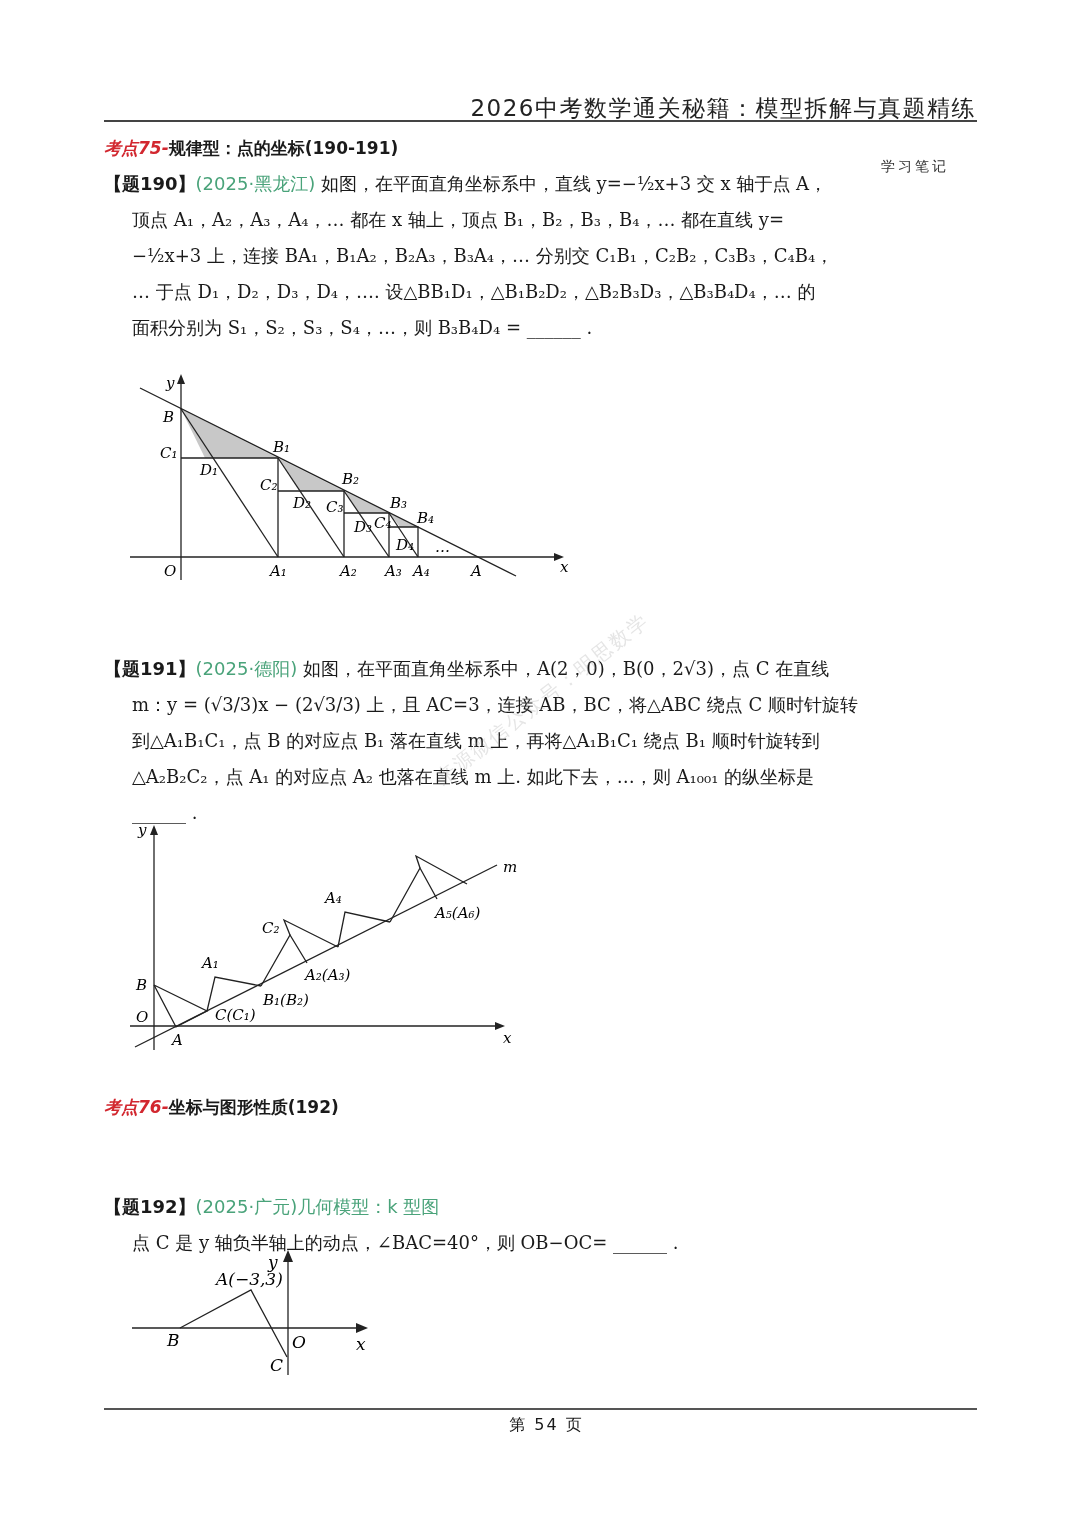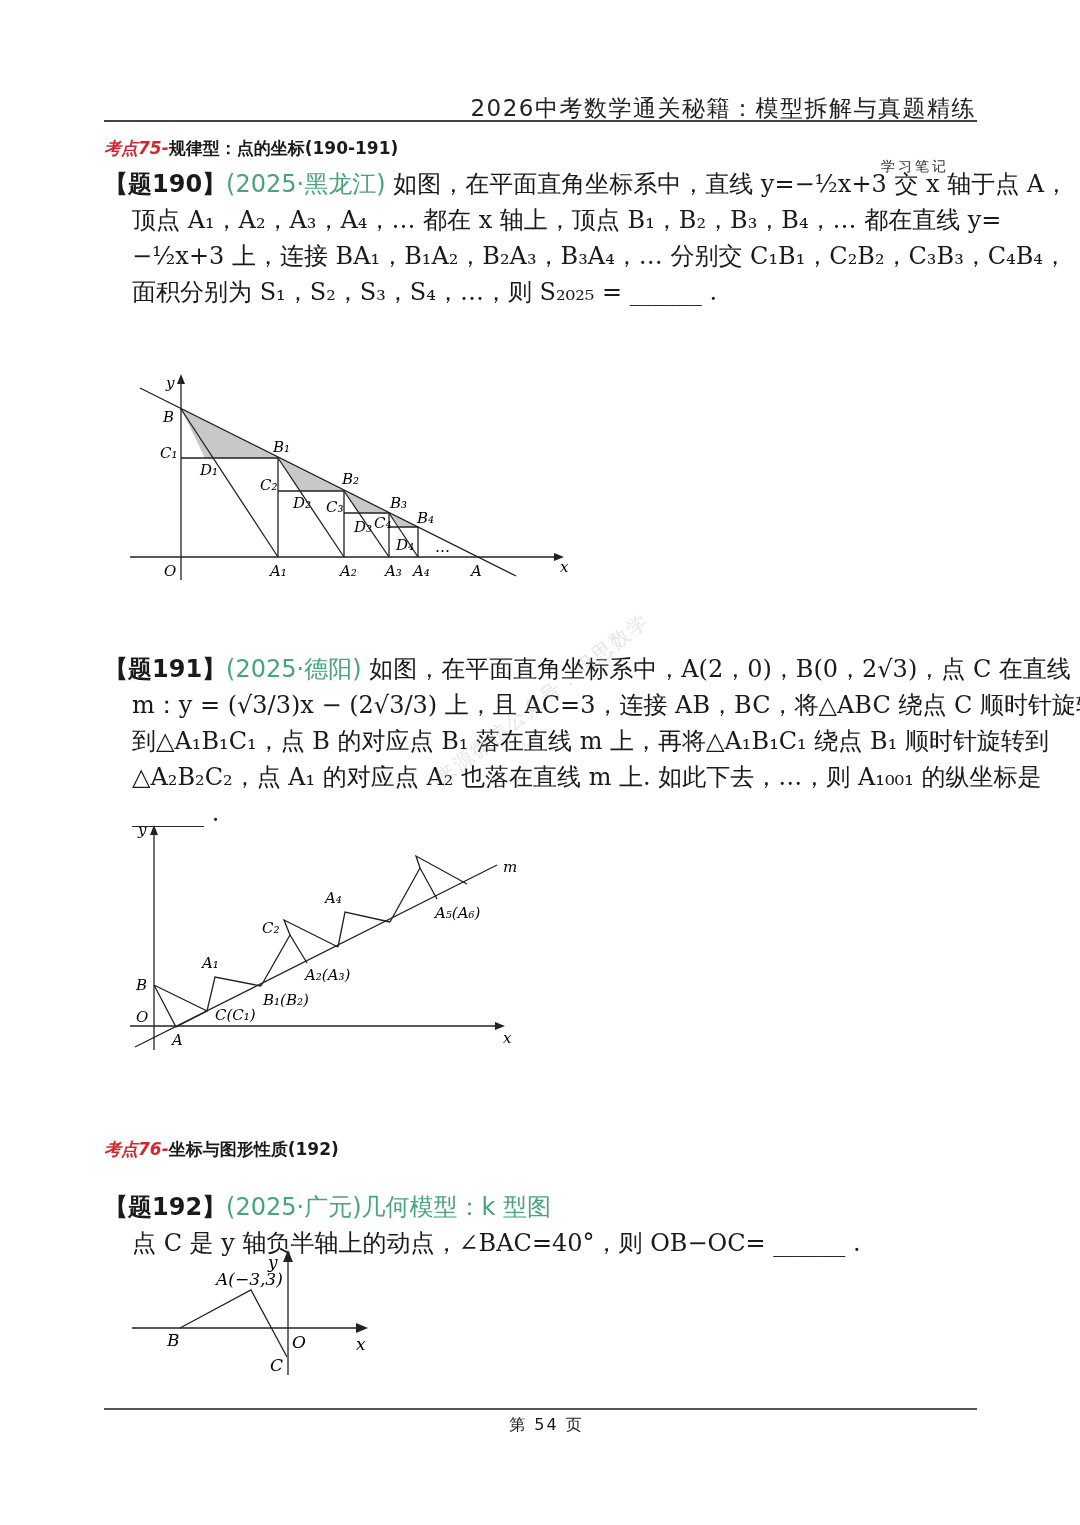--- a/index.html
+++ b/index.html
@@ -6,21 +6,21 @@
     body { width: 1080px; height: 1525px; position: relative; overflow: hidden;
            font-family: "DejaVu Serif", "Liberation Serif", serif; color: #1a1a1a; }
     .header-title { position: absolute; right: 104px; top: 93px; font-size: 23px;
                     font-family: "DejaVu Sans", "Liberation Sans", sans-serif; letter-spacing: 1.5px; color: #222; }
     .header-rule { position: absolute; left: 104px; right: 103px; top: 120px; height: 2px; background: #444; }
     .notes-label { position: absolute; left: 881px; top: 158px; font-size: 14px; letter-spacing: 3px; color: #333; }
     .section-head { position: absolute; left: 104px; font-size: 17px; font-weight: bold;
                     font-family: "DejaVu Sans", "Liberation Sans", sans-serif; }
     .section-head .tag { color: #d2272f; font-style: italic; }
     .section-head .title { color: #1a1a1a; }
-    .problem { position: absolute; left: 104px; width: 750px; font-size: 24px; line-height: 36px; }
+    .problem { position: absolute; left: 104px; width: 750px; font-size: 18px; line-height: 36px; }
     .problem .line { white-space: nowrap; }
     .problem .indent { padding-left: 28px; }
     .pnum { font-weight: bold; font-family: "DejaVu Sans", "Liberation Sans", sans-serif; }
     .src { color: #4aa37a; font-family: "DejaVu Sans", "Liberation Sans", sans-serif; }
     .figure { position: absolute; }
     .footer-rule { position: absolute; left: 104px; right: 103px; top: 1408px; height: 2px; background: #555; }
     .footer-page { position: absolute; left: 0; right: 0; top: 1415px; text-align: center; font-size: 16px;
                    font-family: "DejaVu Sans", "Liberation Sans", sans-serif; letter-spacing: 2px; padding-left: 13px; }
     .watermark { position: absolute; left: 430px; top: 770px; font-size: 20px; color: rgba(150,150,150,0.25);
                  transform: rotate(-38deg); transform-origin: left top; white-space: nowrap; letter-spacing: 2px;
@@ -38,21 +38,22 @@
   <span class="tag">考点75-</span><span class="title">规律型：点的坐标(190-191)</span>
 </div>
 
 <div class="problem" style="top:166px;">
   <div class="line">
     <span class="pnum">【题190】</span><span class="src">(2025·黑龙江)</span>
     <span>如图，在平面直角坐标系中，直线 y=−½x+3 交 x 轴于点 A，</span>
   </div>
   <div class="line indent">顶点 A₁，A₂，A₃，A₄，… 都在 x 轴上，顶点 B₁，B₂，B₃，B₄，… 都在直线 y=</div>
   <div class="line indent">−½x+3 上，连接 BA₁，B₁A₂，B₂A₃，B₃A₄，… 分别交 C₁B₁，C₂B₂，C₃B₃，C₄B₄，</div>
-  <div class="line indent">面积分别为 S₁，S₂，S₃，S₄，…，则 S₂₀₂₅ = ______ .</div>
+  <div class="line indent">… 于点 D₁，D₂，D₃，D₄，…. 设△BB₁D₁，△B₁B₂D₂，△B₂B₃D₃，△B₃B₄D₄，… 的</div>
+  <div class="line indent">面积分别为 S₁，S₂，S₃，S₄，…，则 B₃B₄D₄ = ______ .</div>
 </div>
 
 <svg class="figure" style="left:130px; top:370px;" width="450" height="215" viewBox="0 0 450 215">
 
   <polygon points="51,39 148,88 75,88" fill="#c8c8c8" stroke="none"></polygon>
   <polygon points="148,88 214,121 170,121" fill="#c8c8c8" stroke="none"></polygon>
   <polygon points="214,121 259,143 230,143" fill="#c8c8c8" stroke="none"></polygon>
   <polygon points="259,143 288,157 270,157" fill="#c8c8c8" stroke="none"></polygon>
 
   <line x1="0" y1="187" x2="430" y2="187" stroke="#222" stroke-width="1.3"></line>
@@ -134,21 +135,21 @@
   <text x="77" y="153" font-size="15">A₁</text>
   <text x="180" y="165" font-size="15">A₂(A₃)</text>
   <text x="11" y="175" font-size="15">B</text>
   <text x="138" y="190" font-size="15">B₁(B₂)</text>
   <text x="11" y="207" font-size="15">O</text>
   <text x="90" y="205" font-size="15">C(C₁)</text>
   <text x="47" y="230" font-size="15">A</text>
   <text x="378" y="228" font-size="15">x</text>
 </svg>
 
-<div class="section-head" style="top:1138px;">
+<div class="section-head" style="top:1096px;">
   <span class="tag">考点76-</span><span class="title">坐标与图形性质(192)</span>
 </div>
 
 <div class="problem" style="top:1189px;">
   <div class="line">
     <span class="pnum">【题192】</span><span class="src">(2025·广元)几何模型：k 型图</span>
   </div>
   <div class="line indent">点 C 是 y 轴负半轴上的动点，∠BAC=40°，则 OB−OC= ______ .</div>
 </div>
 

